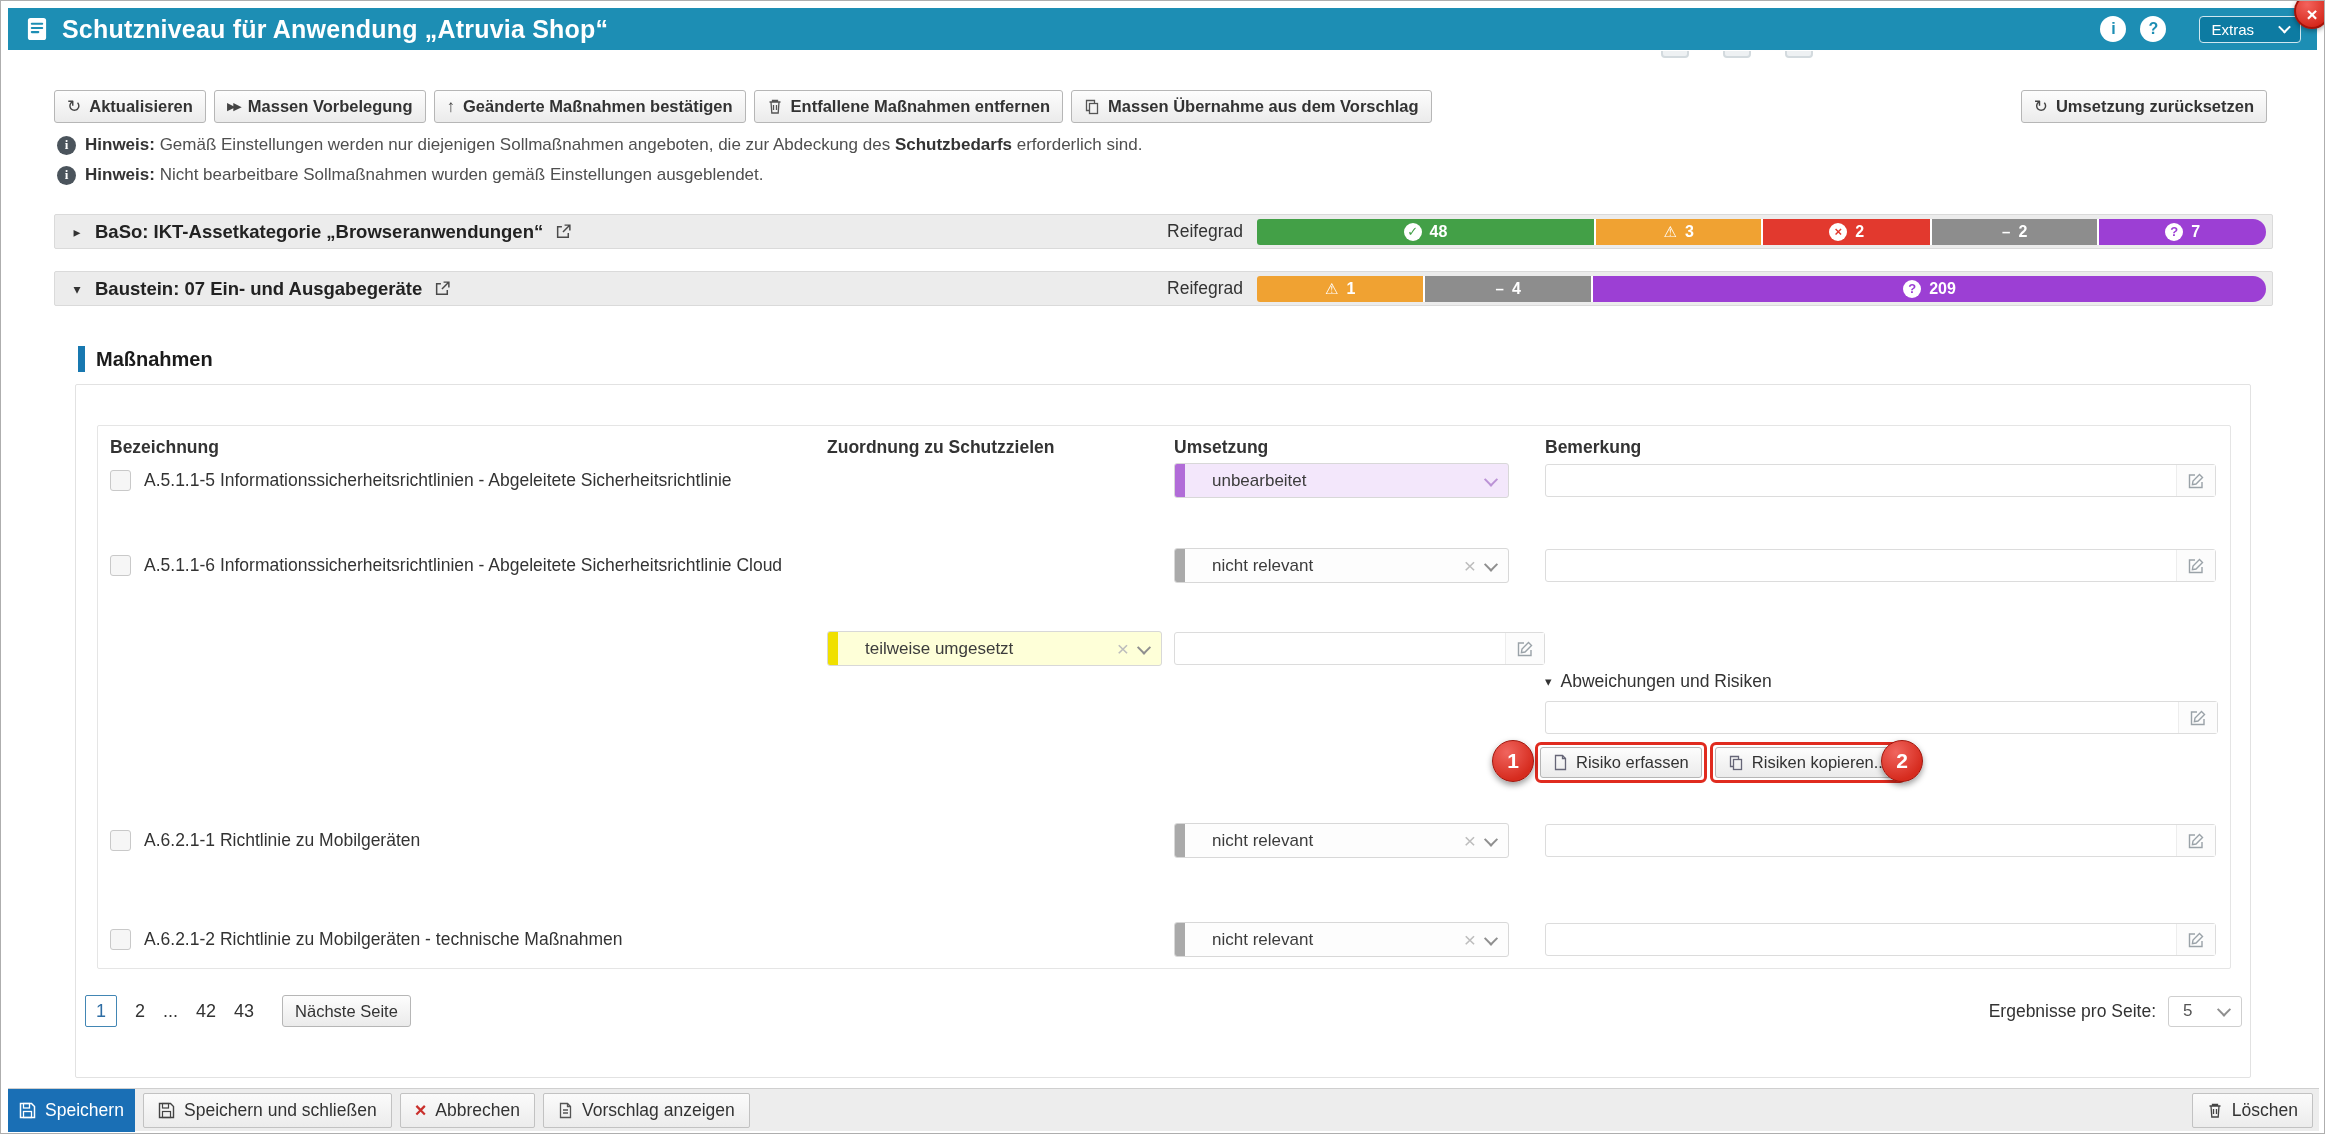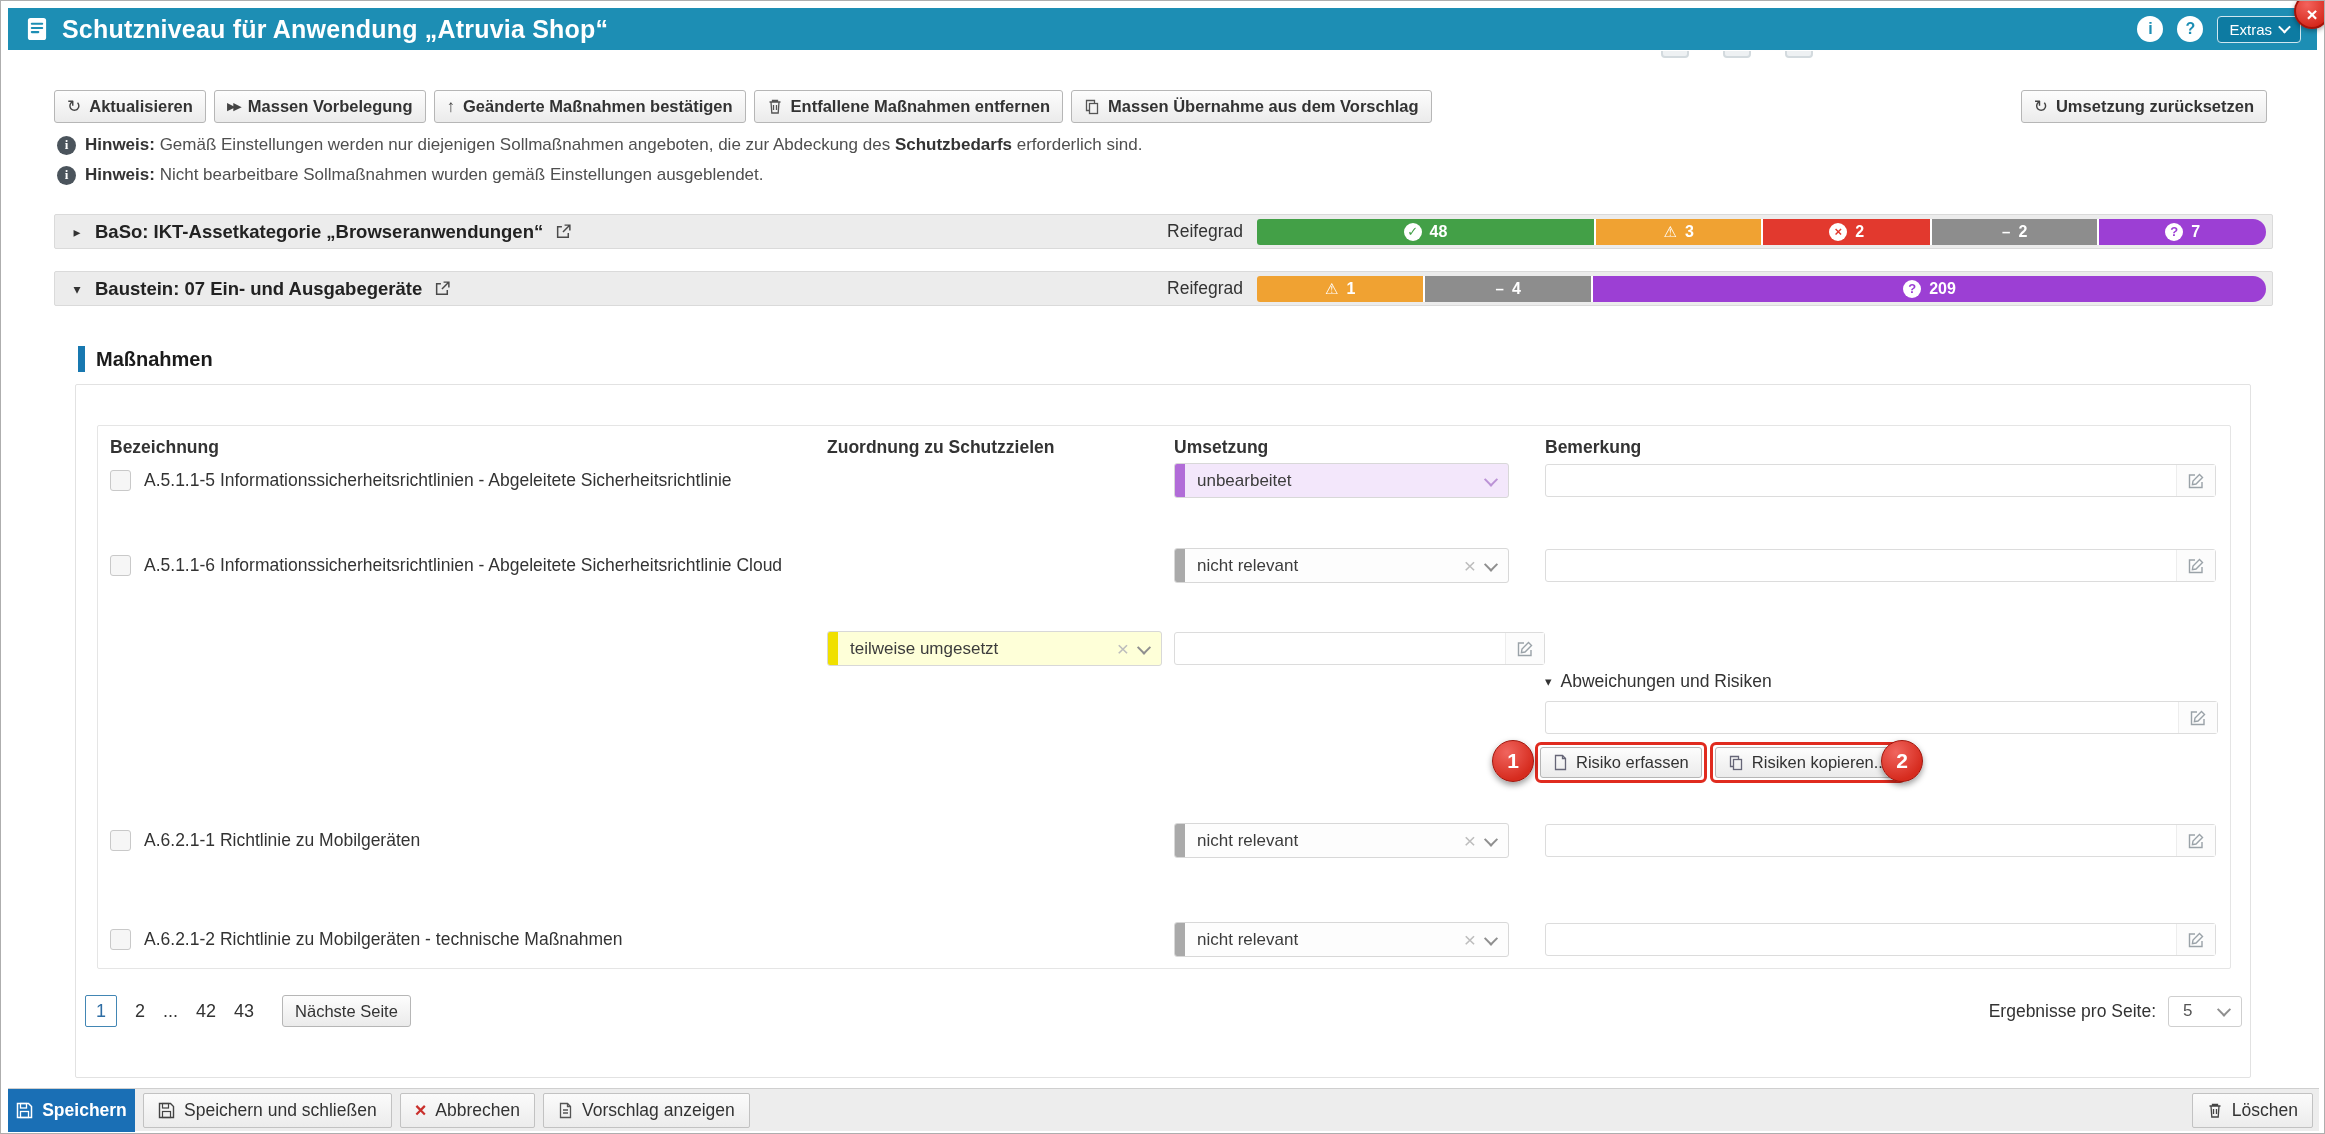--- a/index.html
+++ b/index.html
@@ -8,22 +8,22 @@
           box-sizing:border-box;overflow:hidden;}
 
   
   .titlebar{position:absolute;left:7px;top:7px;width:2309px;height:42px;background:#1d8eb4;
             display:flex;align-items:center;gap:12px;padding:0 16px;box-sizing:border-box;}
   .tb-ico{display:flex;flex:0 0 auto;}
   .tb-title{font-size:25px;font-weight:bold;color:#fff;letter-spacing:.2px;}
   .tb-right{margin-left:auto;display:flex;align-items:center;gap:14px;}
   .circ{width:26px;height:26px;border-radius:50%;background:#fff;color:#1d8eb4;font-weight:bold;
         font-size:16px;display:flex;align-items:center;justify-content:center;cursor:pointer;}
-  .extras{display:flex;align-items:center;gap:8px;background:#0d7ba2;border:1px solid #cfe7f0;
-          border-radius:4px;color:#fff;font-size:15px;padding:4px 11px;cursor:pointer;}
+  .extras{display:flex;align-items:center;gap:26px;background:#0d7ba2;border:1px solid #cfe7f0;
+          border-radius:4px;color:#fff;font-size:15px;padding:4px 11px;cursor:pointer;margin-left:19px;}
   .chev{display:inline-block;width:8px;height:8px;border-right:2px solid #8f8f8f;
         border-bottom:2px solid #8f8f8f;transform:rotate(45deg) translate(-1px,-1px);}
   .extras .chev{width:7px;height:7px;border-color:#fff;margin-top:-2px;}
 
   
   .fragments{position:absolute;left:1660px;top:50px;width:250px;height:8px;overflow:hidden;
              display:flex;gap:34px;}
   .frag{width:28px;height:22px;border:2px solid #d3dade;border-radius:4px;background:#eef1f3;
         margin-top:-15px;box-sizing:border-box;}
 
@@ -77,21 +77,21 @@
   .thead{height:26px;}
   .th{font-size:17.5px;font-weight:bold;color:#333;}
   .c1{display:flex;align-items:center;gap:13px;}
   .cb{width:21px;height:21px;border:1px solid #c9c9c9;border-radius:3px;background:#f6f6f6;
       flex:0 0 auto;cursor:pointer;box-sizing:border-box;}
   .rlabel{font-size:17.5px;color:#333;}
 
   .select{width:335px;height:35px;border:1px solid #d8d8d8;border-radius:3px;background:#fff;
           display:flex;align-items:center;box-sizing:border-box;overflow:hidden;cursor:pointer;}
   .sel-bar{width:10px;align-self:stretch;flex:0 0 auto;}
-  .sel-text{font-size:17px;color:#3c3c3c;padding-left:12px;flex:1;}
+  .sel-text{font-size:17px;color:#3c3c3c;padding-left:27px;flex:1;}
   .sel-clear{font-size:21px;color:#bdbdbd;padding:0 8px;cursor:pointer;line-height:1;}
   .select .chev{margin:0 12px 0 2px;flex:0 0 auto;}
   .v-purple{background:#f3e7fb;}      .v-purple .sel-bar{background:#b16cd8;}  .v-purple .chev{border-color:#bb93d6;}
   .v-gray{background:#fdfdfd;}        .v-gray .sel-bar{background:#aaaaaa;}    .v-gray .chev{border-color:#8f8f8f;}
   .v-yellow{background:#feffd8;}      .v-yellow .sel-bar{background:#f0e000;}  .v-yellow .chev{border-color:#8f8f8f;}
 
   .bem{width:100%;height:33px;border:1px solid #dcdcdc;border-radius:3px;background:#fff;
        display:flex;align-items:center;justify-content:flex-end;box-sizing:border-box;cursor:text;}
   .bem-edit{width:38px;align-self:stretch;display:flex;align-items:center;justify-content:center;
             border-left:1px solid #ededed;background:#fcfcfc;cursor:pointer;}
@@ -120,21 +120,21 @@
   .perpage{position:absolute;right:8px;top:610px;height:32px;display:flex;align-items:center;gap:12px;
            font-size:17.5px;color:#333;}
   .pps{width:74px;height:31px;border:1px solid #cfcfcf;border-radius:3px;background:#fff;display:flex;
        align-items:center;box-sizing:border-box;cursor:pointer;}
   .pps-val{flex:1;padding-left:14px;font-size:17px;color:#555;}
   .pps .chev{margin-right:12px;}
 
   
   .footer{position:absolute;left:7px;top:1087px;width:2311px;height:43px;background:#ededed;
           border-top:1px solid #cfcfcf;display:flex;align-items:center;gap:8px;box-sizing:border-box;}
-  .fprimary{height:43px;width:127px;background:#1a6fb5;color:#fff;font-size:17.5px;font-weight:700;
+  .fprimary{height:43px;width:127px;background:#1a6fb5;color:#fff;font-size:17.5px;font-weight:400;
             display:flex;align-items:center;justify-content:center;gap:9px;cursor:pointer;}
   .fbtn{height:35px;padding:0 14px;background:linear-gradient(#fbfbfb,#ececec);border:1px solid #c2c2c2;
         border-radius:2px;display:flex;align-items:center;gap:9px;font-size:17.5px;color:#333;
         cursor:pointer;box-sizing:border-box;}
   .fcancel-x{color:#c9302c;font-size:20px;font-weight:bold;line-height:1;}
   .fdelete{margin-left:auto;margin-right:6px;}
 
   
   .close-annot{position:absolute;left:2293px;top:-8px;width:36px;height:36px;border-radius:50%;
                background:radial-gradient(circle at 35% 30%,#f4635c,#d5281c 75%);border:2px solid #a51309;

